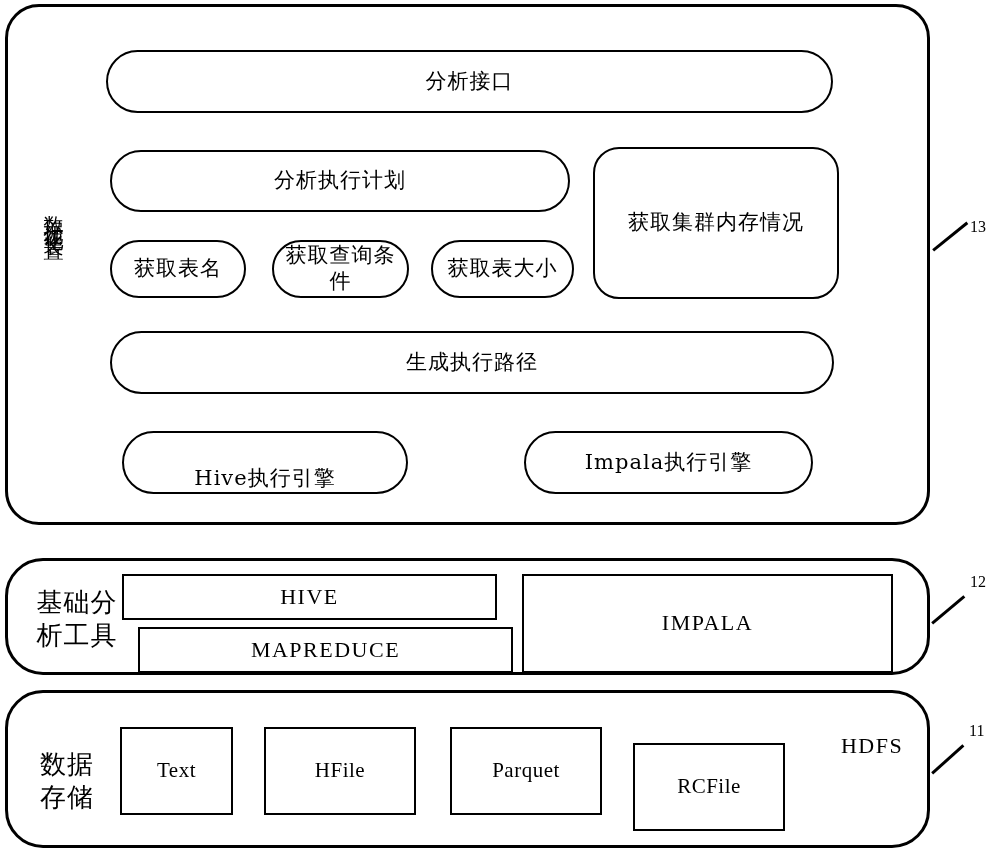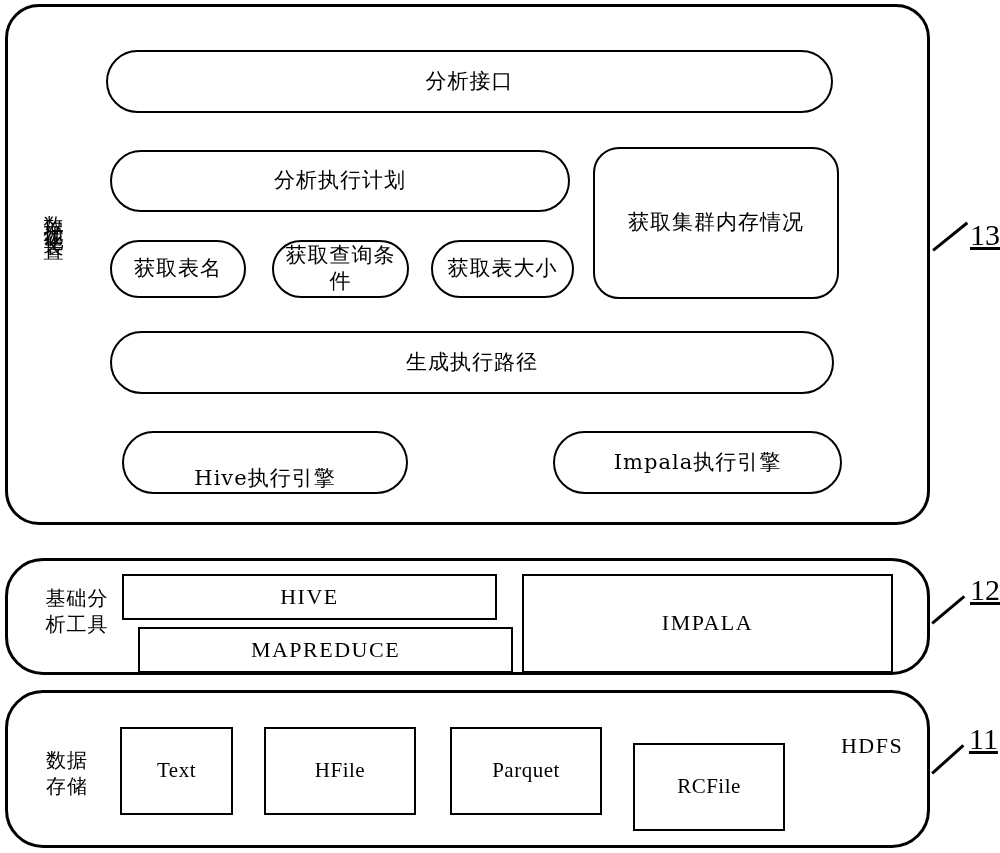--- a/index.html
+++ b/index.html
@@ -85,32 +85,31 @@
     font-size: 20px;
     writing-mode: vertical-rl;
     text-orientation: upright;
     letter-spacing: 5px;
     line-height: 1;
     white-space: nowrap;
   }
   .side-label-h {
     position: absolute;
     font-family: "DejaVu Serif", "Liberation Serif", serif;
-    font-size: 20px;
+    font-size: 26px;
     line-height: 1.28;
     text-align: center;
     letter-spacing: 1px;
   }
 
   
   .ref-num {
     position: absolute;
     font-family: "Liberation Serif", serif;
-    font-size: 30px;
-    text-decoration: underline;
+    font-size: 16px;
   }
   .leader {
     position: absolute;
     height: 2.5px;
     background: #000;
     transform-origin: left center;
   }
 </style>
 </head>
 <body>
@@ -147,21 +146,21 @@
   </div>
 
   <div class="box pill cn" style="left:110px; top:331px; width:724px; height:63px;">
     <span>生成执行路径</span>
   </div>
 
   <div class="box pill cn" style="left:122px; top:431px; width:286px; height:63px;align-items:flex-end;">
     <span>Hive执行引擎</span>
   </div>
 
-  <div class="box pill cn" style="left:553px; top:431px; width:289px; height:63px;">
+  <div class="box pill cn" style="left:524px; top:431px; width:289px; height:63px;">
     <span>Impala执行引擎</span>
   </div>
 
   <div class="leader" style="left:933px; top:249px; width:44px; transform:rotate(-39deg);"></div>
   <div class="ref-num" style="left:970px; top:218px;">13</div>
 
   <div class="box outer" style="left:5px; top:558px; width:925px; height:117px; border-radius:38px;"></div>
 
   <div class="side-label-h" style="left:30px; top:586px; width:94px;">
     <div>基础分</div>

